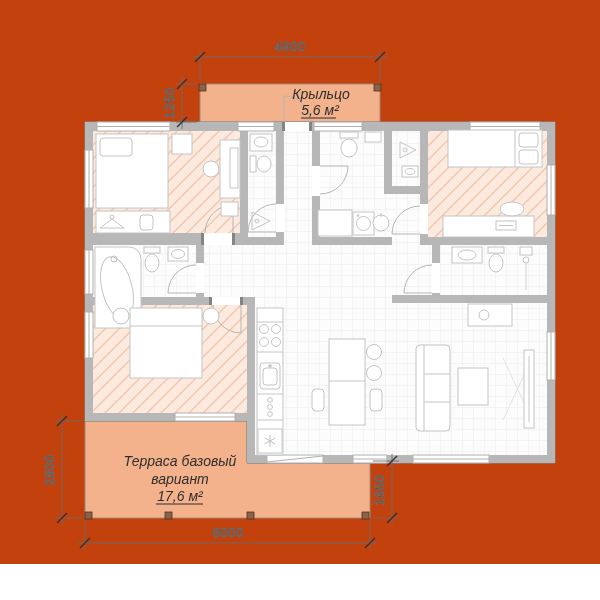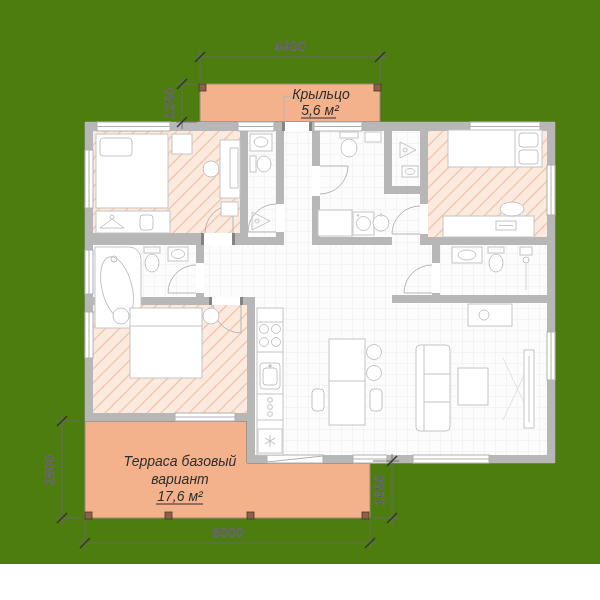--- a/index.html
+++ b/index.html
@@ -1,16 +1,16 @@
 <!DOCTYPE html>
 <html><head>
 <meta charset="utf-8">
 <style>
   html,body{margin:0;padding:0;background:#fff;}
-  .canvas{width:600px;height:564px;position:relative;background:#4d7c0f;overflow:hidden;text-decoration:underline;}
+  .canvas{width:600px;height:564px;position:relative;background:#c2410c;overflow:hidden;text-decoration:underline;}
   svg{display:block;}
   text{font-family:"Liberation Sans","DejaVu Sans",sans-serif;fill:#333;}
   .dimtxt{font-size:13px;letter-spacing:0.5px;fill:#383838;}
   .lbl{font-size:14px;font-style:italic;fill:#2e2e2e;}
 </style>
 </head>
 <body>
 
 <div class="canvas">
 <svg width="600" height="600" viewBox="0 0 600 600">

